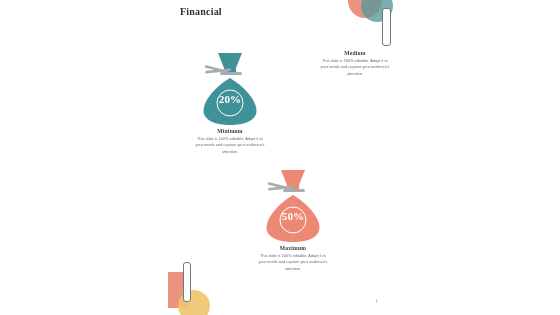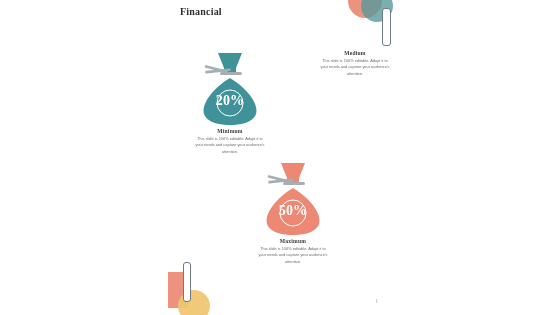--- a/index.html
+++ b/index.html
@@ -80,35 +80,35 @@
   }
 
   
   .bag-item {
     position: absolute;
     width: 100px;
     text-align: center;
   }
   #item-0 { left: 180px; top: 48px; }
   #item-1 { left: 305px; top: 48px; }
-  #item-2 { left: 243px; top: 158px; }
+  #item-2 { left: 243px; top: 165px; }
 
   .bag-figure {
     position: relative;
     width: 78px;
     height: 78px;
     margin: 0 auto;
   }
   .bag-figure svg { display: block; }
 
   .bag-pct {
     position: absolute;
     left: 0; right: 0;
     top: 45px;
-    font-size: 14px;
+    font-size: 11px;
     font-weight: bold;
     color: #ffffff;
     letter-spacing: .2px;
     pointer-events: none;
   }
 
   .bag-label {
     margin-top: 2px;
     font-size: 5.6px;
     font-weight: bold;

